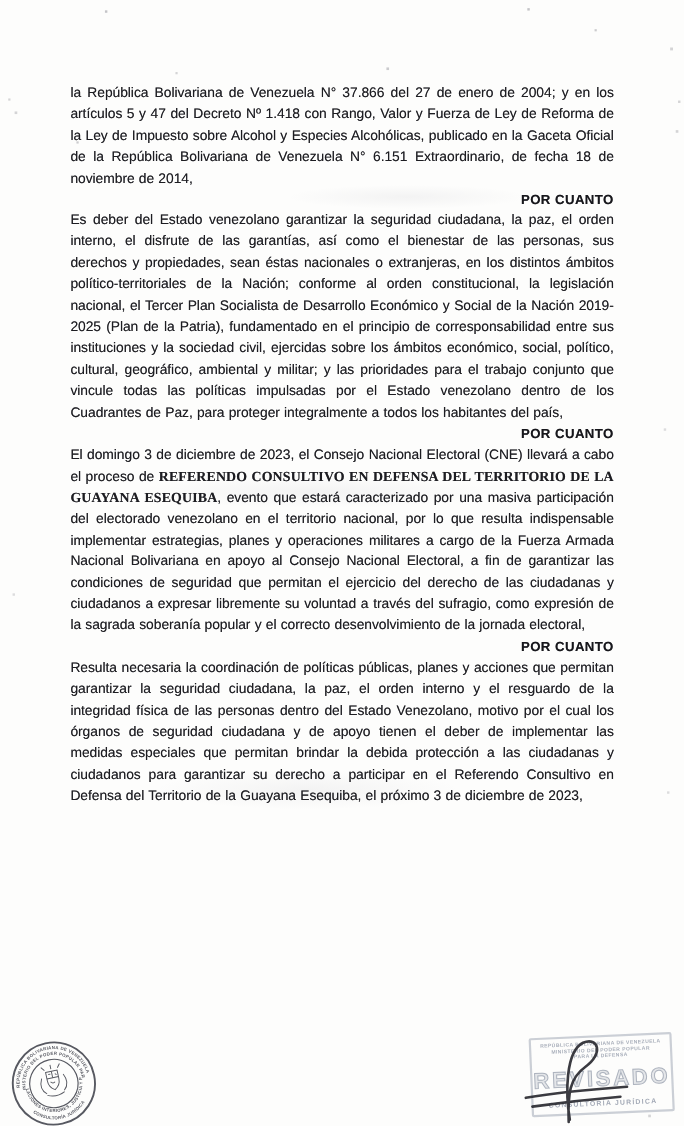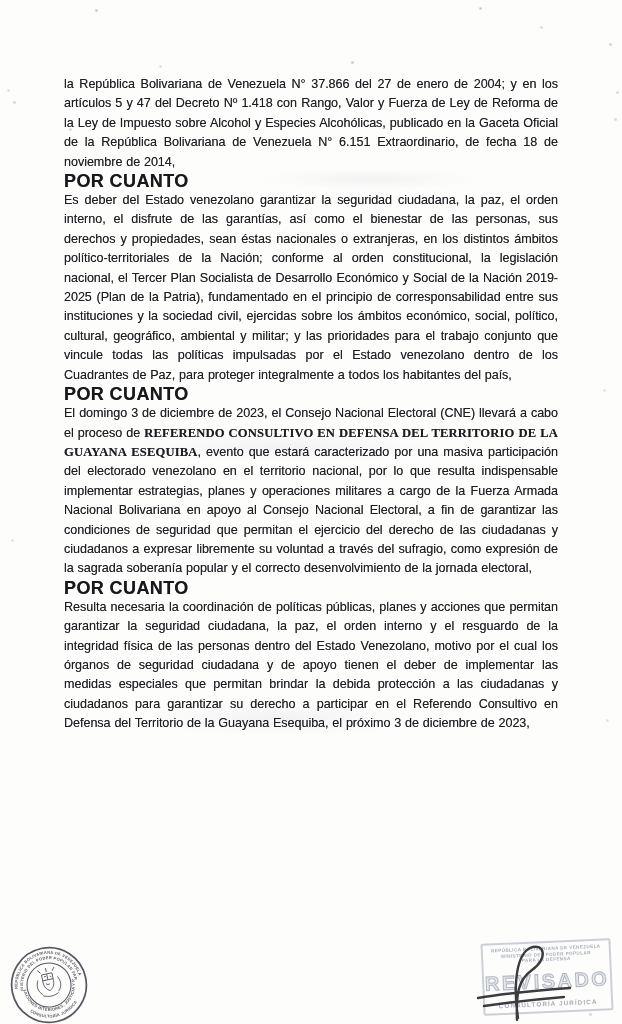--- a/index.html
+++ b/index.html
@@ -26,24 +26,24 @@
     line-height: 19.4px;
     text-align: justify;
     letter-spacing: -0.05px;
     word-spacing: 0.4px;
     color: #1d1d22;
     text-shadow: 0 0 0.4px rgba(20,20,25,0.55);
   }
   .bold-inline { font-weight: 700; letter-spacing: 0.15px; font-family: Liberation Serif, serif; }
   h2.por-cuanto {
     margin: 0;
-    font-size: 18px;
+    font-size: 12px;
     line-height: 19px;
     font-weight: 700;
-    text-align: left;
+    text-align: right;
     letter-spacing: 0.4px;
     color: #17171c;
     text-shadow: 0 0 0.4px rgba(20,20,25,0.6);
   }
   .mb-p1h1 { margin-bottom: 17px; }
   .mb-h1p2 { margin-bottom: 21px; }
   .mb-p2h2 { margin-bottom: 37px; }
   .mb-h2p3 { margin-bottom: 17px; }
   .mb-p3h3 { margin-bottom: 34px; }
   .mb-h3p4 { margin-bottom: 27px; }

